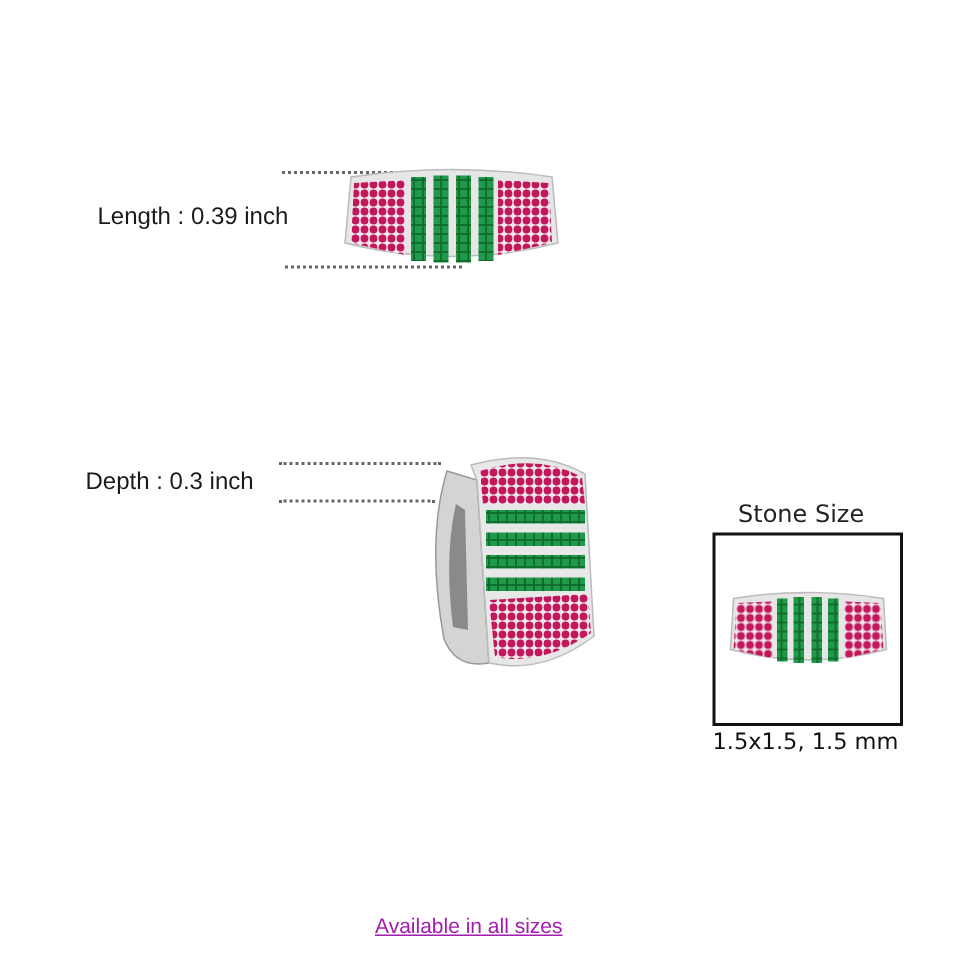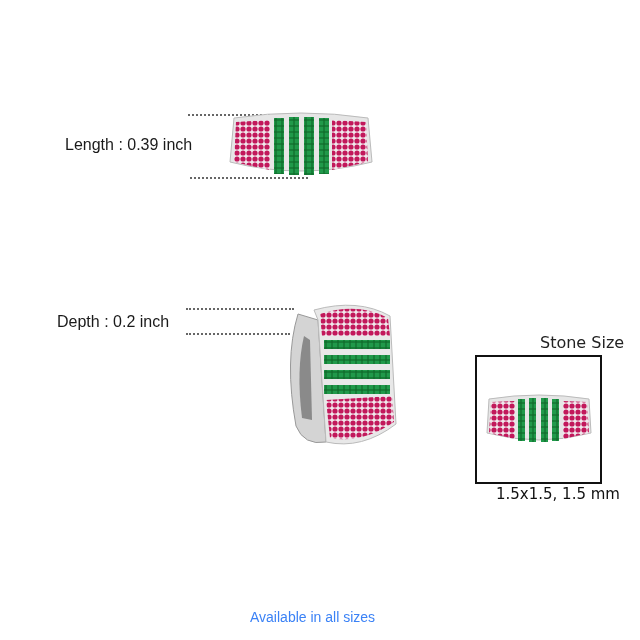--- a/index.html
+++ b/index.html
@@ -4,21 +4,21 @@
 <style>
   html, body { margin:0; padding:0; background:#ffffff; }
   body { width:640px; height:640px; position:relative; overflow:hidden;
          font-family:"Liberation Sans", sans-serif; color:#1a1a1a; }
   .abs { position:absolute; }
   .label { font-size:16px; white-space:nowrap; }
   .dots { position:absolute; height:0; border-top:2px dotted #666; }
   .stone-title { font-family:"DejaVu Sans", sans-serif; font-size:16px; color:#222; }
   .stone-box { position:absolute; border:2px solid #111; background:#fff; box-sizing:border-box; }
   .stone-size { font-family:"DejaVu Sans", sans-serif; font-size:15px; color:#111; white-space:nowrap; }
-  .footer { font-size:14px; color:#3b82f6; }
+  .footer { font-size:14px; color:#a21caf;text-decoration:underline; }
 </style>
 </head>
 <body>
 
 <div class="abs label" style="left:65px; top:136px;">Length : 0.39 inch</div>
 <div class="dots" style="left:188px; top:114px; width:118px;"></div>
 <div class="dots" style="left:190px; top:177px; width:118px;"></div>
 
 <svg class="abs" style="left:228px; top:108px;" width="146" height="72" viewBox="0 0 146 72">
   <defs>
@@ -33,43 +33,43 @@
   </defs>
   <path d="M6 10 Q73 0 140 10 L144 54 Q73 72 2 54 Z" fill="#e6e6e6" stroke="#bbb"></path>
   <path d="M8 14 L42 12 L42 62 L6 54 Z" fill="url(#ruby)"></path>
   <path d="M104 12 L138 14 L140 54 L104 62 Z" fill="url(#ruby)"></path>
   <rect x="46" y="10" width="10" height="56" fill="url(#emer)"></rect>
   <rect x="61" y="9" width="10" height="58" fill="url(#emer)"></rect>
   <rect x="76" y="9" width="10" height="58" fill="url(#emer)"></rect>
   <rect x="91" y="10" width="10" height="56" fill="url(#emer)"></rect>
 </svg>
 
-<div class="abs label" style="left:57px; top:313px;">Depth : 0.2 inch</div>
+<div class="abs label" style="left:57px; top:313px;">Depth : 0.3 inch</div>
 <div class="dots" style="left:186px; top:308px; width:108px;"></div>
 <div class="dots" style="left:186px; top:333px; width:104px;"></div>
 
 <svg class="abs" style="left:278px; top:300px;" width="120" height="148" viewBox="0 0 120 148">
   <path d="M20 14 Q6 60 18 126 Q26 146 48 142 L40 20 Z" fill="#d4d4d4" stroke="#999"></path>
   <path d="M26 36 Q18 70 24 118 L34 120 L32 40 Z" fill="#8a8a8a"></path>
   <path d="M36 10 Q80 -2 112 16 L118 124 Q84 150 48 142 L40 20 Z" fill="#e8e8e8" stroke="#bbb"></path>
   <path d="M42 14 Q80 2 110 18 L112 36 L44 36 Z" fill="url(#ruby)"></path>
   <rect x="46" y="40" width="66" height="9" fill="url(#emer)"></rect>
   <rect x="46" y="55" width="66" height="9" fill="url(#emer)"></rect>
   <rect x="46" y="70" width="66" height="9" fill="url(#emer)"></rect>
   <rect x="46" y="85" width="66" height="9" fill="url(#emer)"></rect>
   <path d="M48 100 L114 96 L116 122 Q84 144 52 138 Z" fill="url(#ruby)"></path>
 </svg>
 
-<div class="abs stone-title" style="left:492px; top:333px;margin-left:48px;">Stone Size</div>
+<div class="abs stone-title" style="left:492px; top:333px;">Stone Size</div>
 <div class="stone-box" style="left:475px; top:355px; width:127px; height:129px;">
   <svg style="position:absolute; left:8px; top:34px;" width="108" height="56" viewBox="0 0 108 56">
     <path d="M4 8 Q54 0 104 8 L106 42 Q54 56 2 42 Z" fill="#e6e6e6" stroke="#bbb"></path>
     <path d="M6 11 L30 10 L30 48 L4 42 Z" fill="url(#ruby)"></path>
     <path d="M78 10 L102 11 L104 42 L78 48 Z" fill="url(#ruby)"></path>
     <rect x="33" y="8" width="7" height="42" fill="url(#emer)"></rect>
     <rect x="44" y="7" width="7" height="44" fill="url(#emer)"></rect>
     <rect x="56" y="7" width="7" height="44" fill="url(#emer)"></rect>
     <rect x="67" y="8" width="7" height="42" fill="url(#emer)"></rect>
   </svg>
 </div>
-<div class="abs stone-size" style="left:496px; top:485px;">1.5x1.5, 1.5 mm</div>
+<div class="abs stone-size" style="left:475px; top:485px;">1.5x1.5, 1.5 mm</div>
 
 <div class="abs footer" style="left:250px; top:609px;">Available in all sizes</div>
 
 </body></html>

